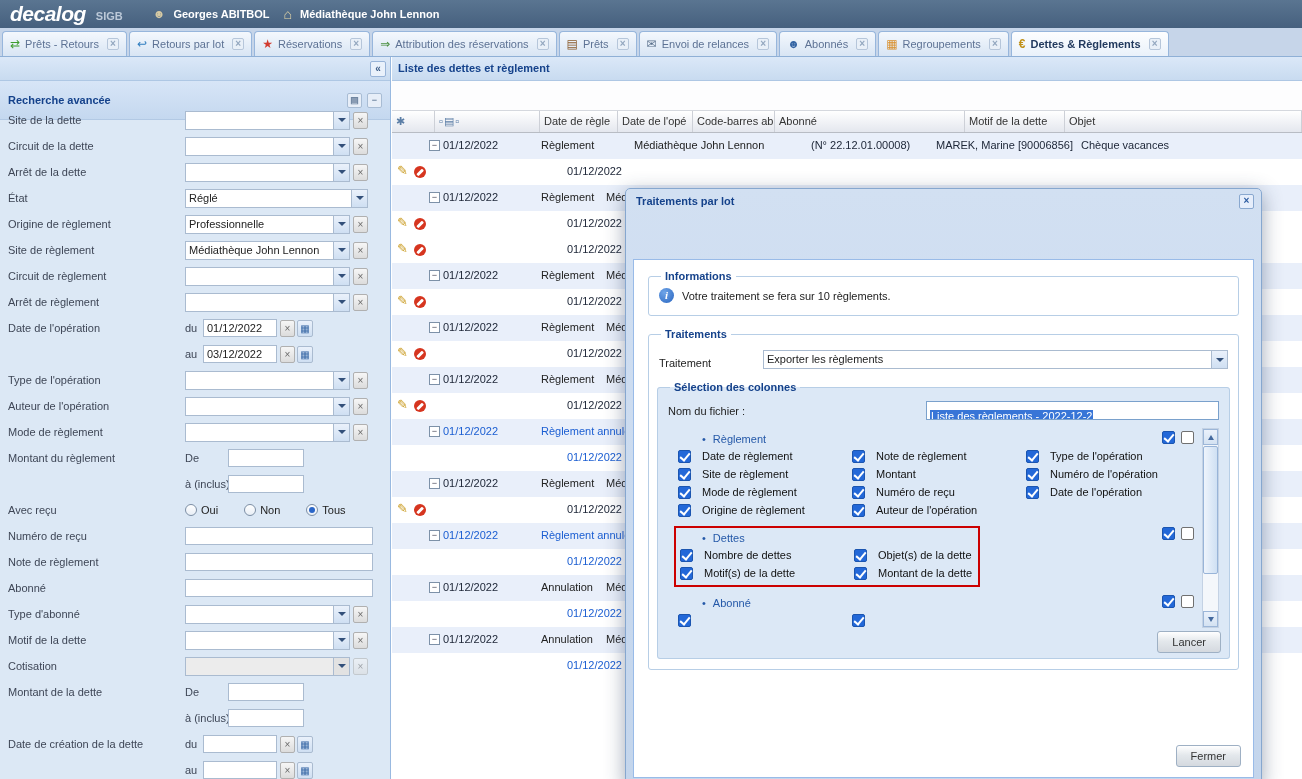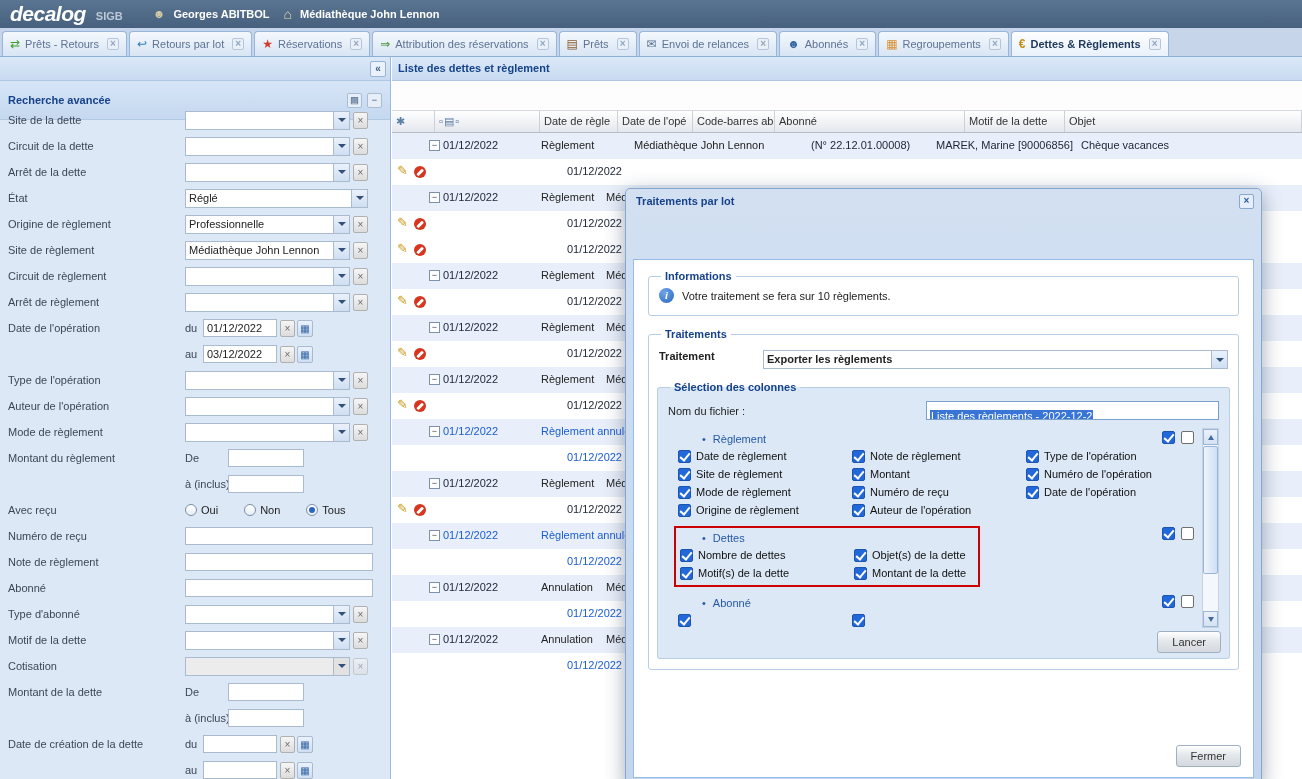--- a/index.html
+++ b/index.html
@@ -115,41 +115,41 @@
              border:1px solid #89a8cf; background:#e6eefb; font-size:10px; font-weight:bold;
              line-height:12px; text-align:center; border-radius:2px; cursor:pointer; }
   .m-body { position:absolute; left:7px; right:7px; top:26px; bottom:7px; background:#fff;
             border:1px solid #99bbe8; padding:10px 12px; overflow:hidden;margin-top:44px; }
   .fs { border:1px solid #b7cee6; border-radius:3px; padding:2px 8px 8px 8px; margin:0 2px 12px 2px; }
   .fs legend { color:#15428b; font-weight:bold; padding:0 4px; margin-left:4px; }
   .inforow { display:flex; gap:8px; align-items:center; padding:4px 2px; color:#1c1c1c; }
   .info-ic { width:15px; height:15px; border-radius:50%; background:radial-gradient(circle at 35% 30%,#6ea4e8,#2a66c0);
              color:#fff; font-weight:bold; font-style:italic; font-family:"Liberation Serif",serif;
              text-align:center; line-height:15px; flex:none; }
-  .trow { display:flex; align-items:flex-start; margin:8px 2px 12px 2px;font-weight:bold; }
+  .trow { display:flex; align-items:flex-end; margin:8px 2px 12px 2px; }
   .trow .tl { width:104px; flex:none; color:#222; }
   .combo.big { flex:1; }
   .combo.big .cbox { flex:1; width:auto; }
   .fs.sel { background:#dce8f6; position:relative; padding:2px 8px 30px 8px; margin:0 0 2px 0; }
   .fnrow { display:flex; align-items:center; margin:6px 2px 8px 2px; }
   .fnrow .fnl { width:258px; flex:none; color:#222; }
   .fninput { flex:1; height:19px; background:#fff; border:1px solid #7aa1cc; padding:7px 3px;
              line-height:15px; white-space:nowrap; overflow:hidden; }
   .seltext { background:#3875d7; color:#fff; padding:0 1px; }
   .list { position:relative; height:200px; margin:0 2px; }
   .sections { position:absolute; top:0; left:0; right:17px; bottom:0; overflow:hidden; padding-top:2px; }
   .sec { position:relative; }
   .sec + .sec { margin-top:7px; }
   .sec-head { height:17px; display:flex; align-items:center; padding-left:34px; color:#2458a8; }
   .bullet { margin-right:7px; color:#2458a8; }
   .sec-title { white-space:nowrap; }
   .sec-grid { display:flex; padding-left:10px; }
   .sec-col { width:174px; flex:none; }
   .sec-col:last-child { width:auto; }
-  .cbitem { height:18px; display:flex; align-items:center; gap:5px; cursor:pointer; white-space:nowrap; color:#111; }
+  .cbitem { height:18px; display:flex; align-items:center; gap:11px; cursor:pointer; white-space:nowrap; color:#111; }
   .box { width:13px; height:13px; background:#2368d8; border:1px solid #1b55b0; border-radius:2px; position:relative; flex:none; }
   .box::after { content:""; position:absolute; left:3px; top:0px; width:4px; height:8px;
                 border:solid #fff; border-width:0 2px 2px 0; transform:rotate(40deg); }
   .box.empty { background:#fff; border:1px solid #707070; }
   .box.empty::after { display:none; }
   .redbox { display:inline-block; border:2px solid #cc0000; width:306px; margin-left:6px; padding:1px 4px 3px 2px; }
   .redbox .sec-head { padding-left:24px; }
   .redbox .sec-grid { padding-left:2px; }
   .sec-all { position:absolute; right:8px; top:1px; display:flex; gap:6px; }
   .vscroll { position:absolute; right:0; top:0; bottom:0; width:17px; background:#f4f7fb; border:1px solid #c4d2e4; }

